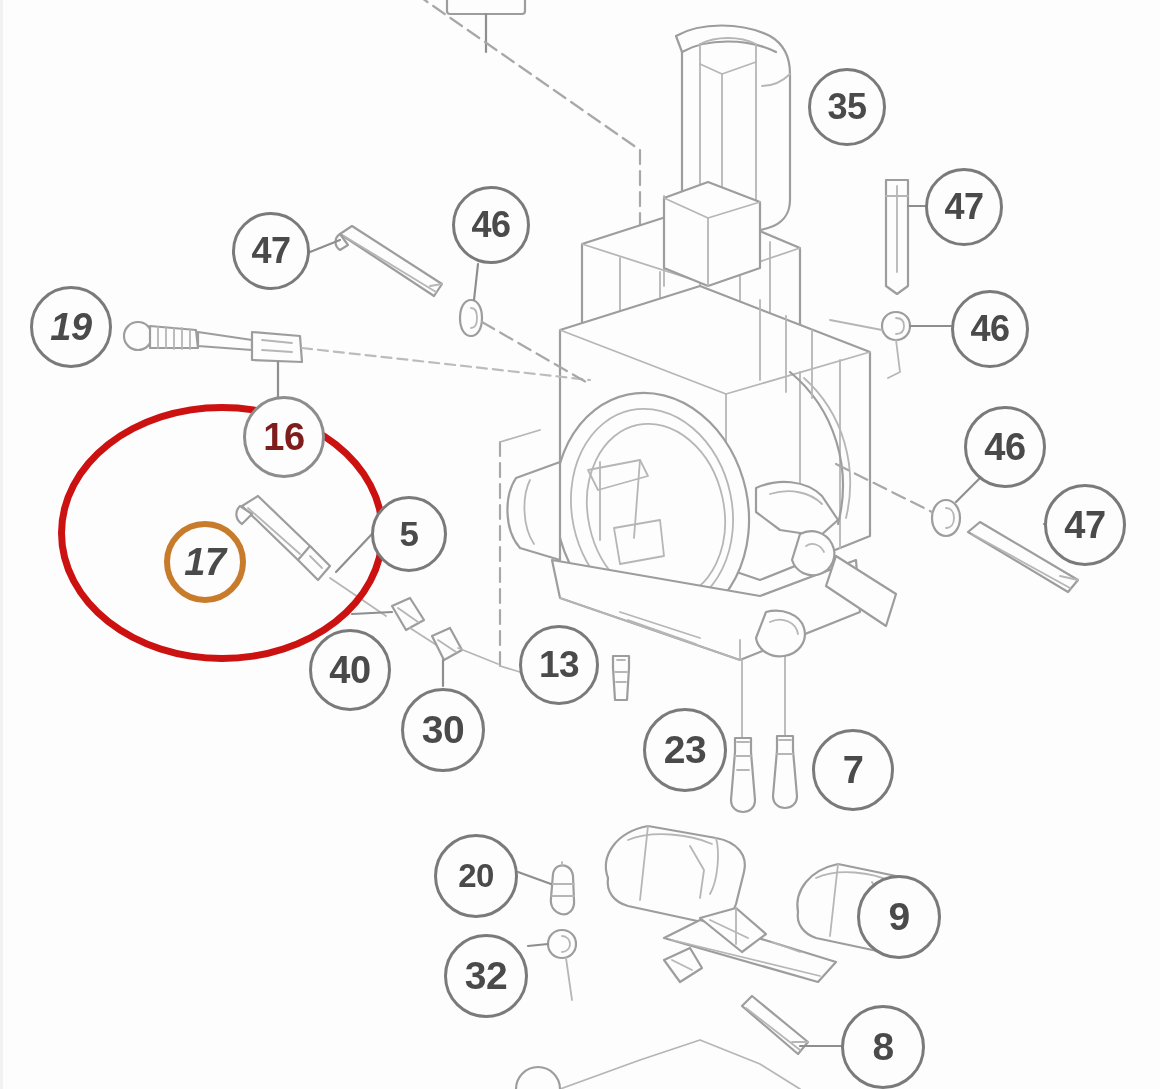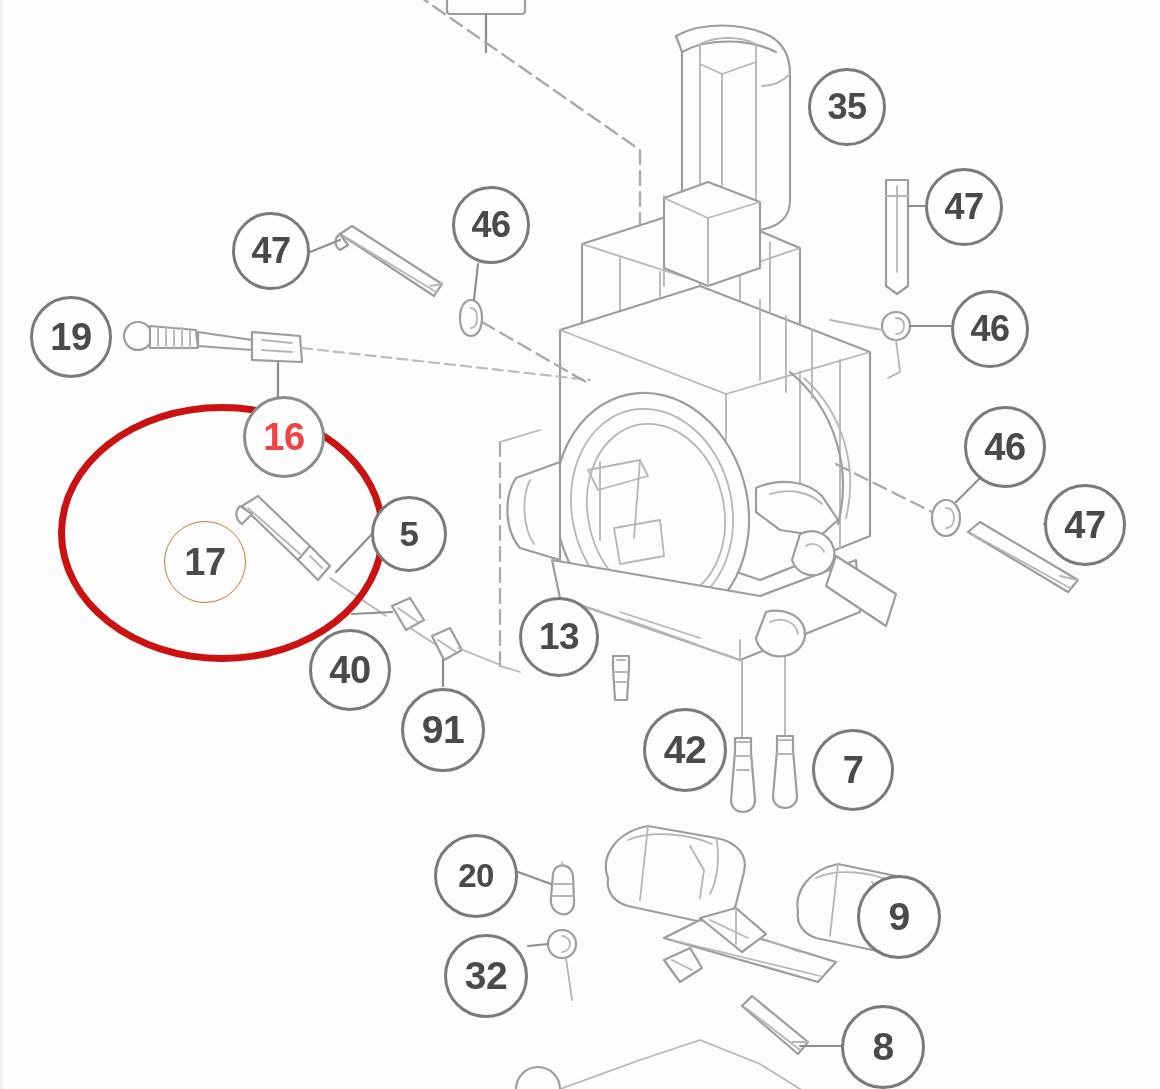--- a/index.html
+++ b/index.html
@@ -44,25 +44,26 @@
     box-sizing: border-box;
     font-family: "Liberation Sans", sans-serif;
     letter-spacing: -0.5px;
     user-select: none;
   }
   .callout.std {
     border: 3px solid #7a7a7a;
     text-align: right;
   }
   .callout.highlight-ring {
-    border: 1px solid #4d7c0f;
+    border: 6px solid #4d7c0f;
+    font-style: italic;
   }
   .callout.dim {
     border: 3px solid #8d8d8d;
-    color: #ef4444;
+    color: #7f1d1d;
   }
   .red-ellipse {
     position: absolute;
     border-radius: 50%;
     border: 7px solid #cc1111;
     box-sizing: border-box;
     pointer-events: none;
   }
 </style>
 </head>
@@ -320,31 +321,31 @@
 
   </svg>
 
   <div class="red-ellipse" style="left: 58px; top: 404px; width: 328px; height: 258px; border-color: rgb(204, 17, 17); border-width: 7px;"></div>
 
   <div id="callout-layer">
       <div class="callout std" style="left: 808px; top: 68px; width: 78px; height: 78px; font-size: 36px;">35</div>
       <div class="callout std" style="left: 925px; top: 168px; width: 78px; height: 78px; font-size: 36px;">47</div>
       <div class="callout std" style="left: 452px; top: 186px; width: 78px; height: 78px; font-size: 36px;">46</div>
       <div class="callout std" style="left: 232px; top: 212px; width: 78px; height: 78px; font-size: 36px;">47</div>
-      <div class="callout std" style="left: 30px; top: 296px; width: 82px; height: 82px; font-size: 38px;">19</div>
+      <div class="callout std" style="left: 30px; top: 286px; width: 82px; height: 82px; font-size: 38px; font-style: italic;">19</div>
       <div class="callout std" style="left: 951px; top: 290px; width: 78px; height: 78px; font-size: 36px;">46</div>
       <div class="callout dim" style="left: 243px; top: 396px; width: 82px; height: 82px; font-size: 38px;">16</div>
       <div class="callout std" style="left: 964px; top: 406px; width: 82px; height: 82px; font-size: 38px;">46</div>
       <div class="callout std" style="left: 1044px; top: 484px; width: 82px; height: 82px; font-size: 38px;">47</div>
       <div class="callout std" style="left: 371px; top: 496px; width: 76px; height: 76px; font-size: 35px;">5</div>
       <div class="callout highlight-ring" style="left: 164px; top: 521px; width: 82px; height: 82px; font-size: 38px; border-color: rgb(200, 123, 42);">17</div>
       <div class="callout std" style="left: 309px; top: 629px; width: 82px; height: 82px; font-size: 38px;">40</div>
-      <div class="callout std" style="left: 519px; top: 597px; width: 80px; height: 80px; font-size: 37px;">13</div>
-      <div class="callout std" style="left: 401px; top: 688px; width: 84px; height: 84px; font-size: 39px;">91</div>
-      <div class="callout std" style="left: 643px; top: 708px; width: 84px; height: 84px; font-size: 39px;">42</div>
+      <div class="callout std" style="left: 519px; top: 625px; width: 80px; height: 80px; font-size: 37px;">13</div>
+      <div class="callout std" style="left: 401px; top: 688px; width: 84px; height: 84px; font-size: 39px;">30</div>
+      <div class="callout std" style="left: 643px; top: 708px; width: 84px; height: 84px; font-size: 39px;">23</div>
       <div class="callout std" style="left: 812px; top: 729px; width: 82px; height: 82px; font-size: 38px;">7</div>
       <div class="callout std" style="left: 434px; top: 834px; width: 84px; height: 84px; font-size: 33px;">20</div>
       <div class="callout std" style="left: 857px; top: 875px; width: 84px; height: 84px; font-size: 39px;">9</div>
       <div class="callout std" style="left: 444px; top: 934px; width: 84px; height: 84px; font-size: 39px;">32</div>
       <div class="callout std" style="left: 841px; top: 1005px; width: 84px; height: 84px; font-size: 39px;">8</div>
     </div>
 
 </div>
 
 </body></html>

